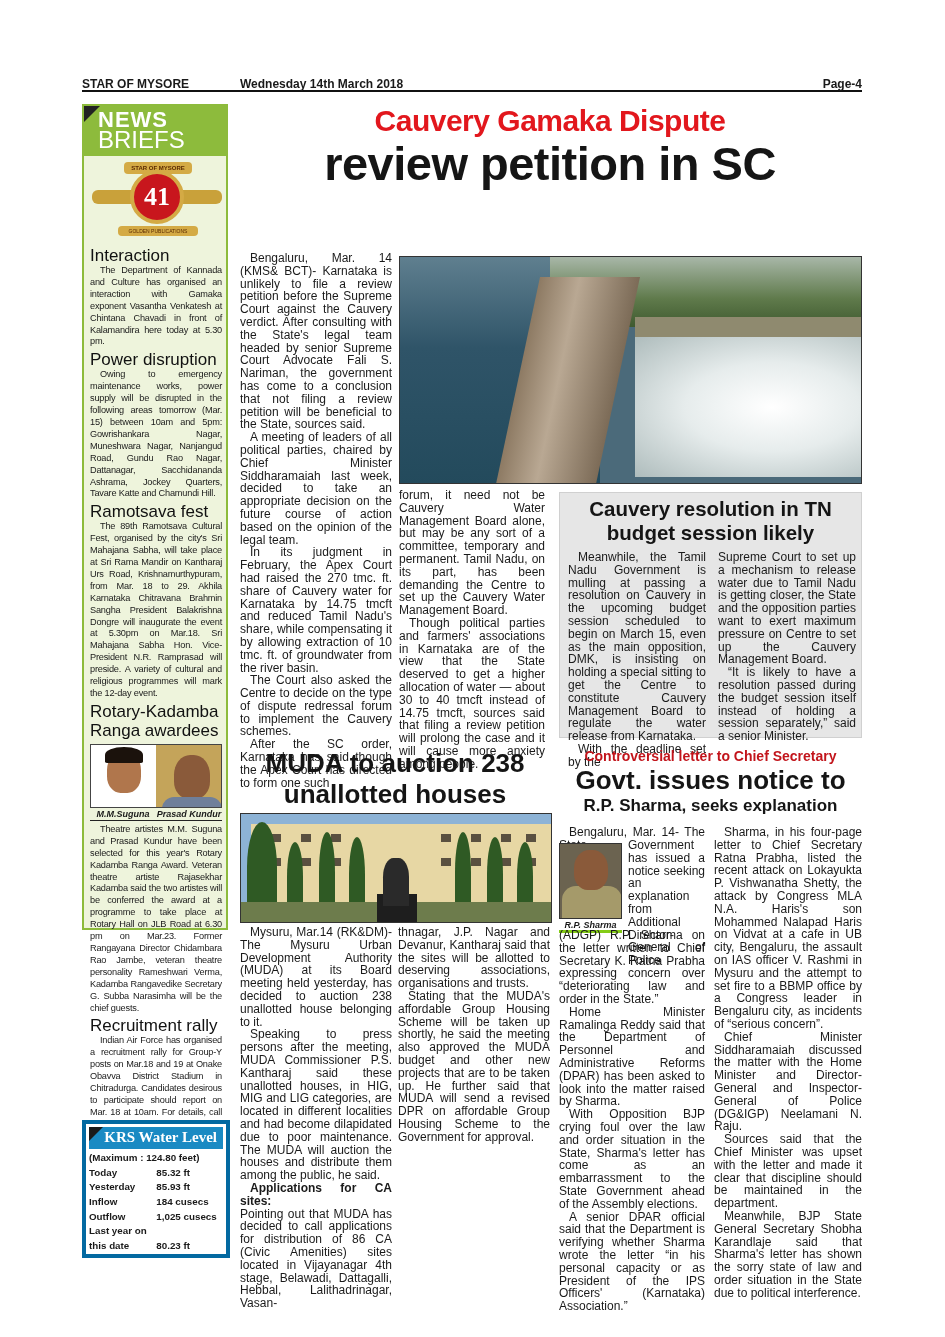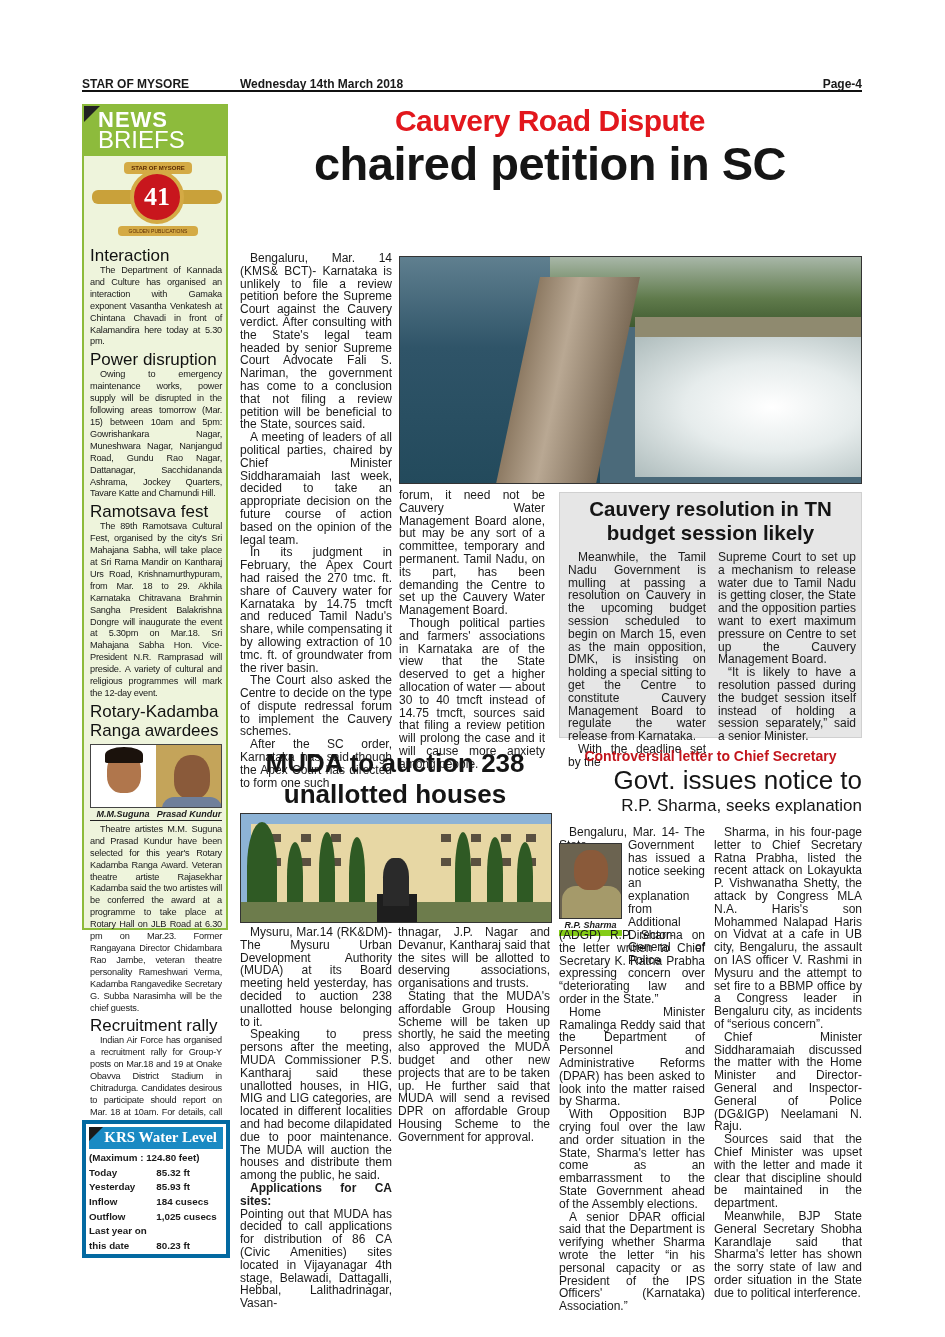--- a/index.html
+++ b/index.html
@@ -72,27 +72,27 @@
   .muda-photo { position: absolute; left: 240px; top: 813px; width: 312px; height: 110px; border: 1px solid #333; overflow: hidden; background: #8db3d6; }
   .muda-photo .bldg { position: absolute; left: 10px; top: 10px; width: 300px; height: 80px; background: #e7d7a4; }
   .muda-photo .win { position: absolute; width: 10px; height: 8px; background: #5a5040; }
   .muda-photo .tree { position: absolute; bottom: 10px; width: 16px; border-radius: 50% 50% 10% 10%; background: #2f5a24; }
   .muda-photo .ground { position: absolute; left: 0; bottom: 0; width: 100%; height: 20px; background: #6d7c4c; }
   .muda-photo .statue { position: absolute; left: 142px; top: 44px; width: 26px; height: 48px; background: #2a2a2a; border-radius: 40% 40% 0 0; }
   .muda-photo .pedestal { position: absolute; left: 136px; top: 80px; width: 40px; height: 30px; background: #1e1e1e; }
 
   
   .kicker2 { position: absolute; left: 559px; top: 748px; width: 303px; text-align: center; color: #c2141b; font-size: 14px; font-weight: bold; }
-  .sharma-head { position: absolute; left: 559px; top: 765px; width: 303px; text-align: right; font-weight: normal; color: #151515; }
+  .sharma-head { position: absolute; left: 559px; top: 765px; width: 303px; text-align: center; font-weight: bold; color: #151515; }
   .sharma-head .l1 { font-size: 26px; line-height: 30px; display: block; }
   .sharma-head .l2 { font-size: 17px; line-height: 22px; display: block; }
   .sharma-photo { position: absolute; left: 559px; top: 843px; width: 63px; height: 76px; border: 1px solid #333; background: #6b6350; overflow: hidden; }
   .sharma-photo .face { position: absolute; left: 14px; top: 6px; width: 34px; height: 40px; background: #8a5a3a; border-radius: 45% 45% 40% 40%; }
   .sharma-photo .uniform { position: absolute; left: 2px; top: 42px; width: 60px; height: 40px; background: #a59a6a; border-radius: 14px 14px 0 0; }
-  .sharma-cap { position: absolute; left: 559px; top: 920px; width: 63px; font-size: 9px; font-style: italic; font-weight: bold; text-align: center; border-bottom: 6px solid #84cc16; }
+  .sharma-cap { position: absolute; left: 559px; top: 920px; width: 63px; font-size: 9px; font-style: italic; font-weight: bold; text-align: center; border-bottom: 3px solid #84cc16; }
 </style>
 </head>
 <body>
 
 <div class="masthead">
   <span class="paper">STAR OF MYSORE</span>
   <span class="date">Wednesday 14th March 2018</span>
   <span class="page">Page-4</span>
 </div>
 
@@ -178,23 +178,23 @@
           <td class="v"></td>
         </tr>
     <tr>
           <td>this date</td>
           <td class="v">80.23 ft</td>
         </tr>
   </tbody>
     </table>
 </div>
 
-<div class="kicker">Cauvery Road Dispute</div>
+<div class="kicker">Cauvery Gamaka Dispute</div>
 <div class="main-head">
-  <div>chaired petition in SC</div>
+  <div>review petition in SC</div>
 </div>
 
 <div class="col" style="left:240px; top:252px; width:152px;">
   <p>Bengaluru, Mar. 14 (KMS&amp; BCT)- Karnataka is unlikely to file a review petition before the Supreme Court against the Cauvery verdict. After consulting with the State's legal team headed by senior Supreme Court Advocate Fali S. Nariman, the government has come to a conclusion that not filing a review petition will be beneficial to the State, sources said.</p>
   <p>A meeting of leaders of all political parties, chaired by Chief Minister Siddharamaiah last week, decided to take an appropriate decision on the future course of action based on the opinion of the legal team.</p>
   <p>In its judgment in February, the Apex Court had raised the 270 tmc. ft. share of Cauvery water for Karnataka by 14.75 tmcft and reduced Tamil Nadu's share, while compensating it by allowing extraction of 10 tmc. ft. of groundwater from the river basin.</p>
   <p>The Court also asked the Centre to decide on the type of dispute redressal forum to implement the Cauvery schemes.</p>
   <p>After the SC order, Karnataka has said though the Apex Court has directed to form one such</p>
 </div>
 

